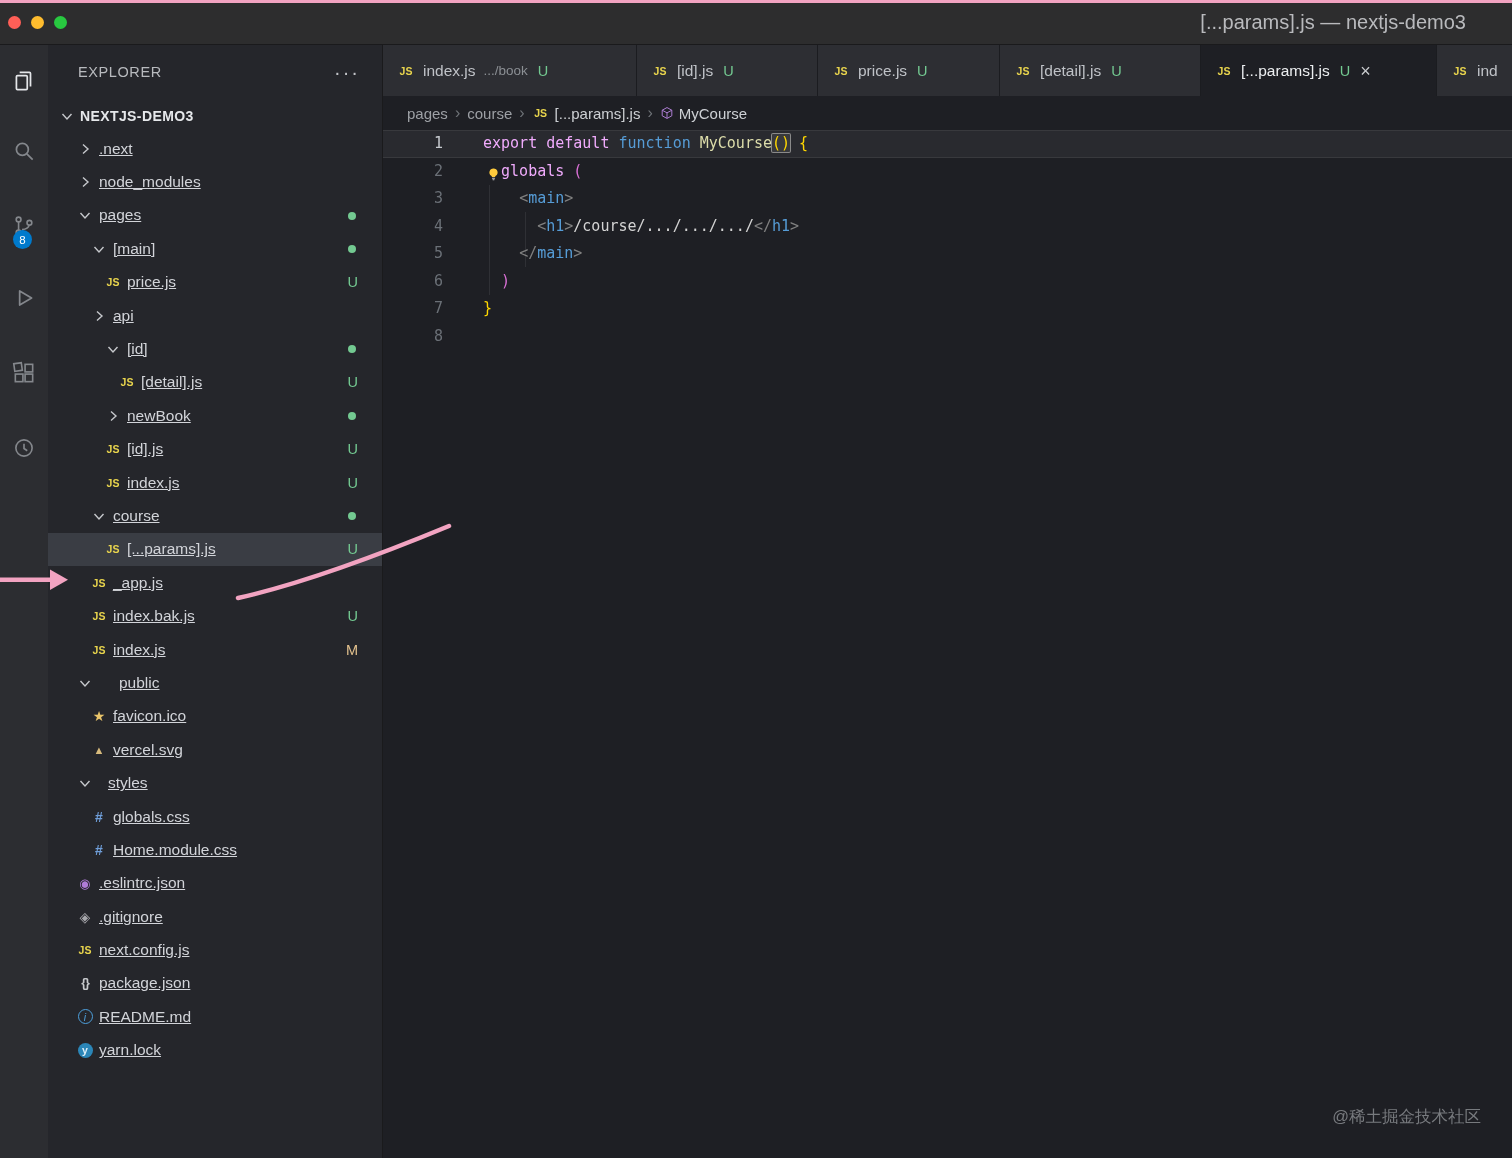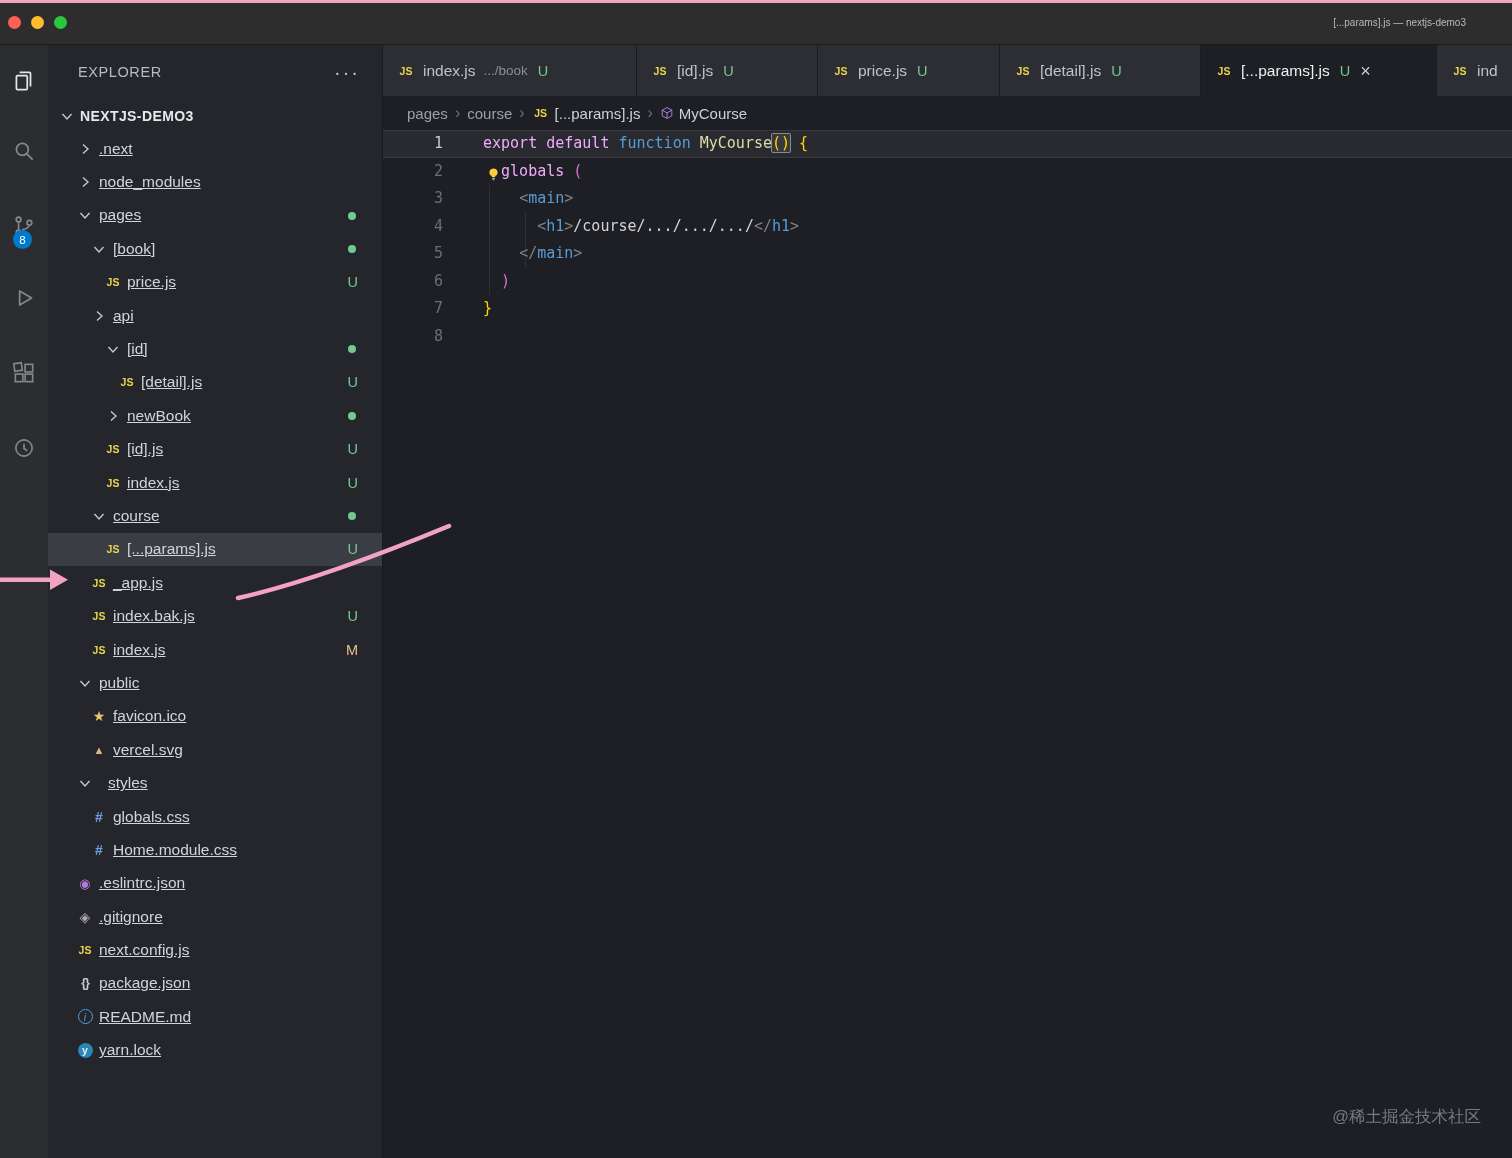--- a/index.html
+++ b/index.html
@@ -6,21 +6,21 @@
   html,body { width:1512px; height:1158px; overflow:hidden; background:#1e1f24; font-family:"Liberation Sans",sans-serif; }
   .window { position:relative; width:1512px; height:1158px; }
 
   
   .titlebar { position:relative; height:45px; background:#2d2d2e; border-bottom:1px solid #1a1a1c; }
   .lights { position:absolute; left:8px; top:16px; display:flex; gap:10px; }
   .light { width:13px; height:13px; border-radius:50%; }
   .light.red { background:#ff5f57; }
   .light.yellow { background:#febc2e; }
   .light.green { background:#28c840; }
-  .win-title { position:absolute; right:46px; top:0; line-height:45px; color:#b9babd; font-size:10px; }
+  .win-title { position:absolute; right:46px; top:0; line-height:45px; color:#b9babd; font-size:20px; }
 
   
   .main { display:flex; height:1113px; }
 
   
   .activitybar { position:relative; width:48px; background:#2c2d31; flex:none; }
   .ab-icon { position:absolute; left:2px; width:44px; height:28px; display:flex; align-items:center; justify-content:center; color:#84878c; cursor:pointer; }
   .ab-icon.active { color:#e4e6e9; }
   .ab-badge { position:absolute; left:13px; top:185px; min-width:19px; height:19px; border-radius:10px; background:#007acc; color:#fff; font-size:11.5px; display:flex; align-items:center; justify-content:center; z-index:2; }
 
@@ -183,21 +183,21 @@
             </span>
             <span class="tlabel">pages</span>
             <span class="dotind"></span>
           </div>
           <div class="trow" style="padding-left: 42px;">
             <span class="chev exp">
               <svg viewBox="0 0 16 16" width="16" height="16">
                 <path d="M6 3.5l5 4.5-5 4.5" fill="none" stroke="currentColor" stroke-width="1.4"></path>
               </svg>
             </span>
-            <span class="tlabel">[book]</span>
+            <span class="tlabel">[main]</span>
             <span class="dotind"></span>
           </div>
           <div class="trow" style="padding-left: 56px;">
             <span class="fi fi-js">JS</span>
             <span class="tlabel">price.js</span>
             <span class="meta badge-U">U</span>
           </div>
           <div class="trow" style="padding-left: 42px;">
             <span class="chev ">
               <svg viewBox="0 0 16 16" width="16" height="16">
@@ -260,21 +260,21 @@
           <div class="trow" style="padding-left: 42px;">
             <span class="fi fi-js">JS</span>
             <span class="tlabel">index.bak.js</span>
             <span class="meta badge-U">U</span>
           </div>
           <div class="trow" style="padding-left: 42px;">
             <span class="fi fi-js">JS</span>
             <span class="tlabel">index.js</span>
             <span class="meta badge-M">M</span>
           </div>
-          <div class="trow" style="padding-left: 28px;">
+          <div class="trow" style="padding-left: 28px; gap: 20px;">
             <span class="chev exp">
               <svg viewBox="0 0 16 16" width="16" height="16">
                 <path d="M6 3.5l5 4.5-5 4.5" fill="none" stroke="currentColor" stroke-width="1.4"></path>
               </svg>
             </span>
             <span class="tlabel">public</span>
           </div>
           <div class="trow" style="padding-left: 42px;">
             <span class="fi fi-star">★</span>
             <span class="tlabel">favicon.ico</span>

